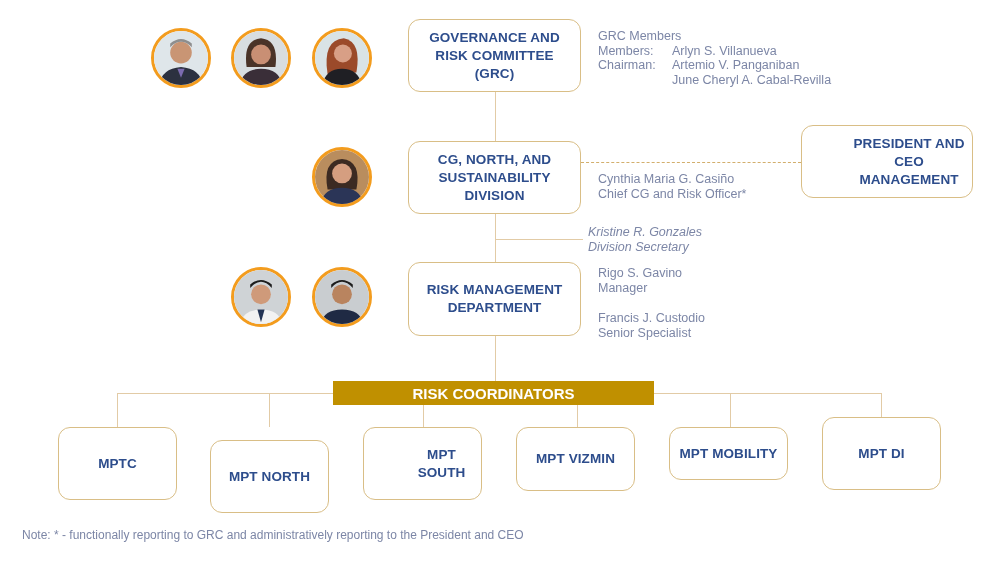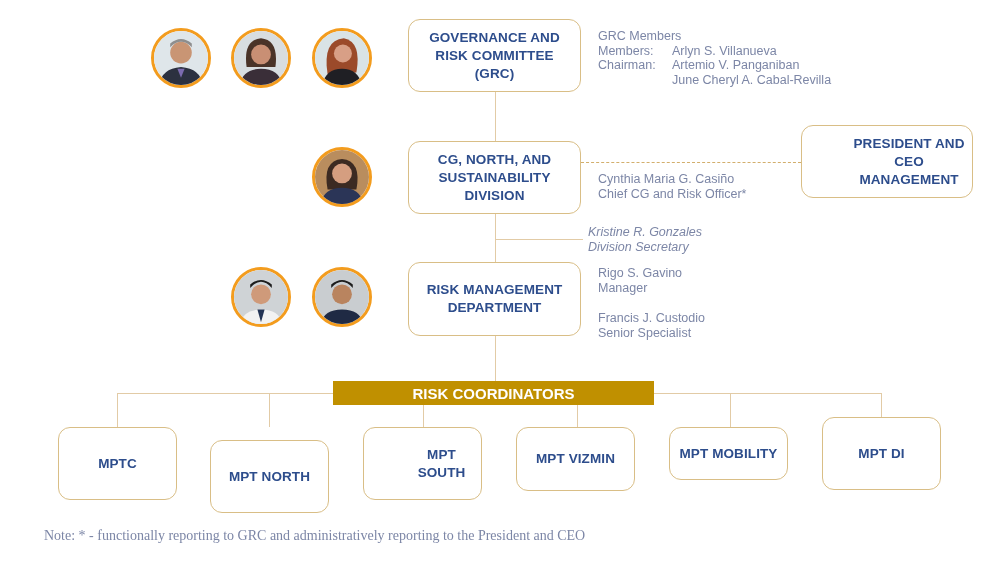--- a/index.html
+++ b/index.html
@@ -22,21 +22,21 @@
   .avatar {
     position: absolute; width: 60px; height: 60px; border-radius: 50%;
     border: 3px solid #f39c1e; box-sizing: border-box; overflow: hidden;
   }
   .avatar svg { width: 100%; height: 100%; display: block; }
   .coord-bar {
     position: absolute; left: 333px; top: 381px; width: 321px; height: 24px;
     color: #fff; font-weight: bold; font-size: 15px;
     display: flex; align-items: center; justify-content: center;
   }
-  .note { position: absolute; left: 44px; top: 528px; color: #7c86a6; font-size: 14px; font-family: Liberation Serif, serif; }
+  .note { position: absolute; left: 22px; top: 528px; color: #7c86a6; font-size: 12px; }
 </style>
 </head>
 <body>
 
 <div class="line-v" style="left:495px; top:92px; height:49px;"></div>
 <div class="line-v" style="left:495px; top:214px; height:48px;"></div>
 <div class="line-h" style="left:495px; top:239px; width:88px;"></div>
 <div class="line-v" style="left:495px; top:336px; height:45px;"></div>
 <div class="dash" style="left:581px; top:162px; width:220px;"></div>
 <div class="line-h" style="left:117px; top:393px; width:765px;"></div>

